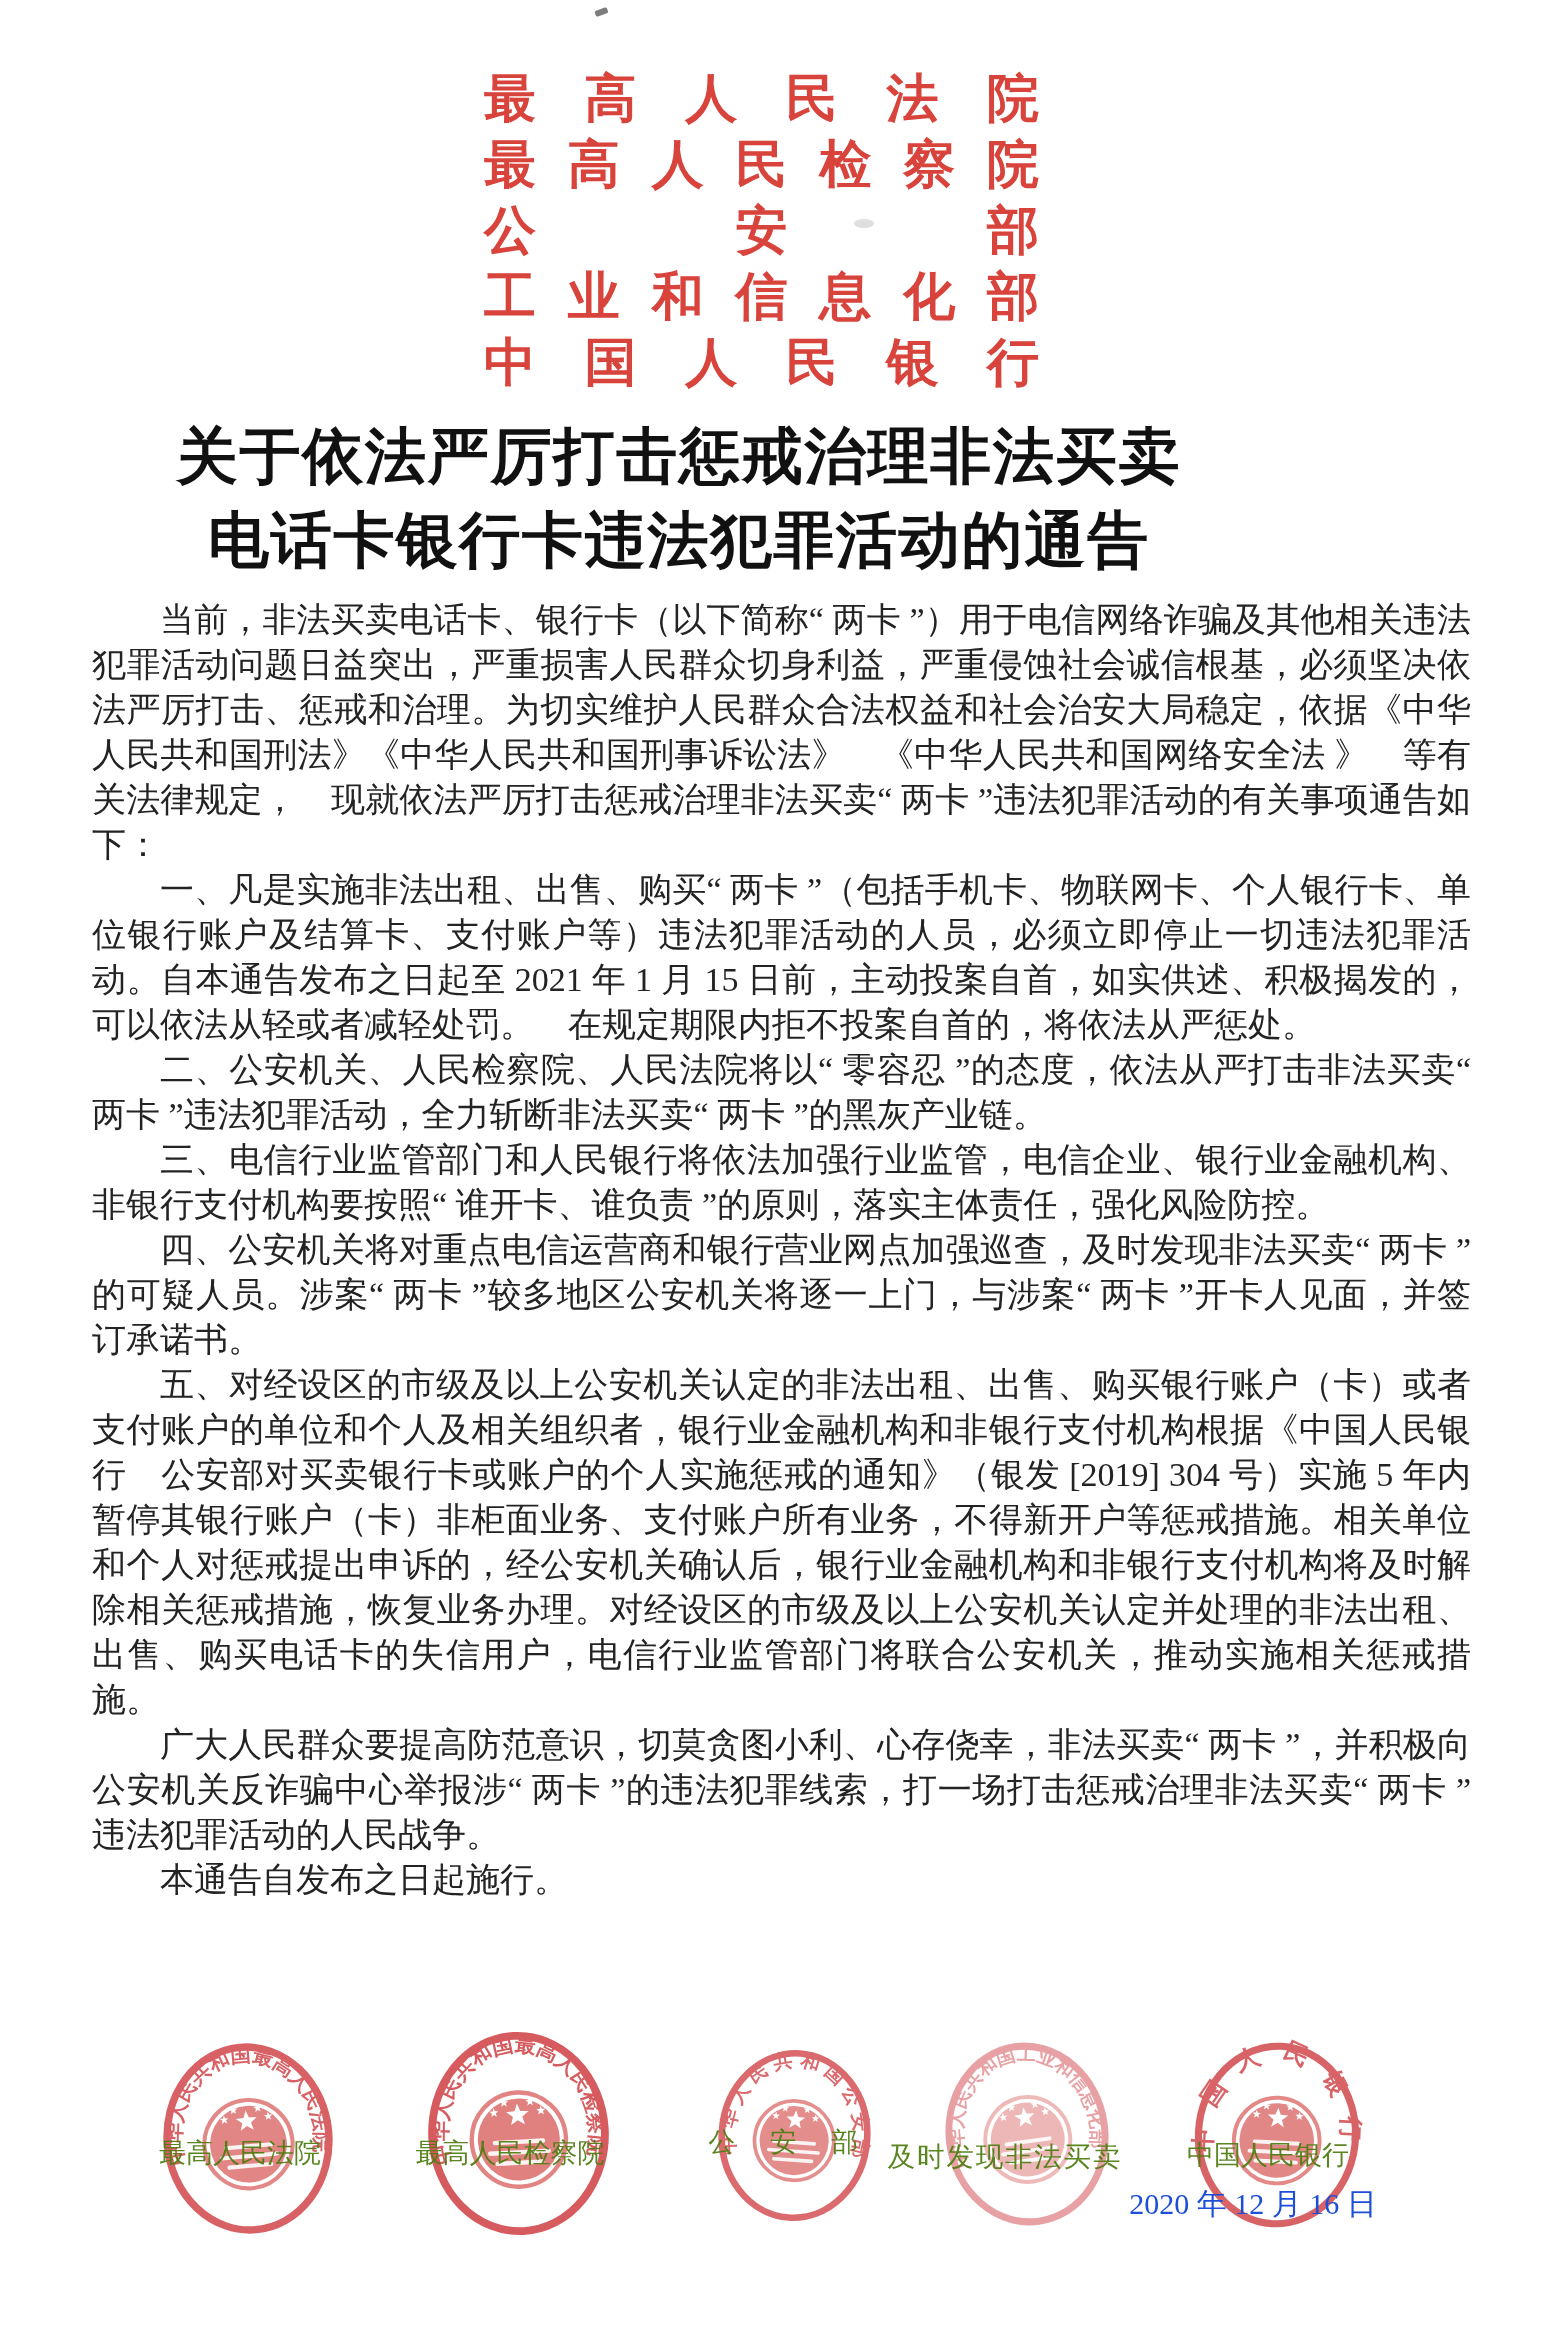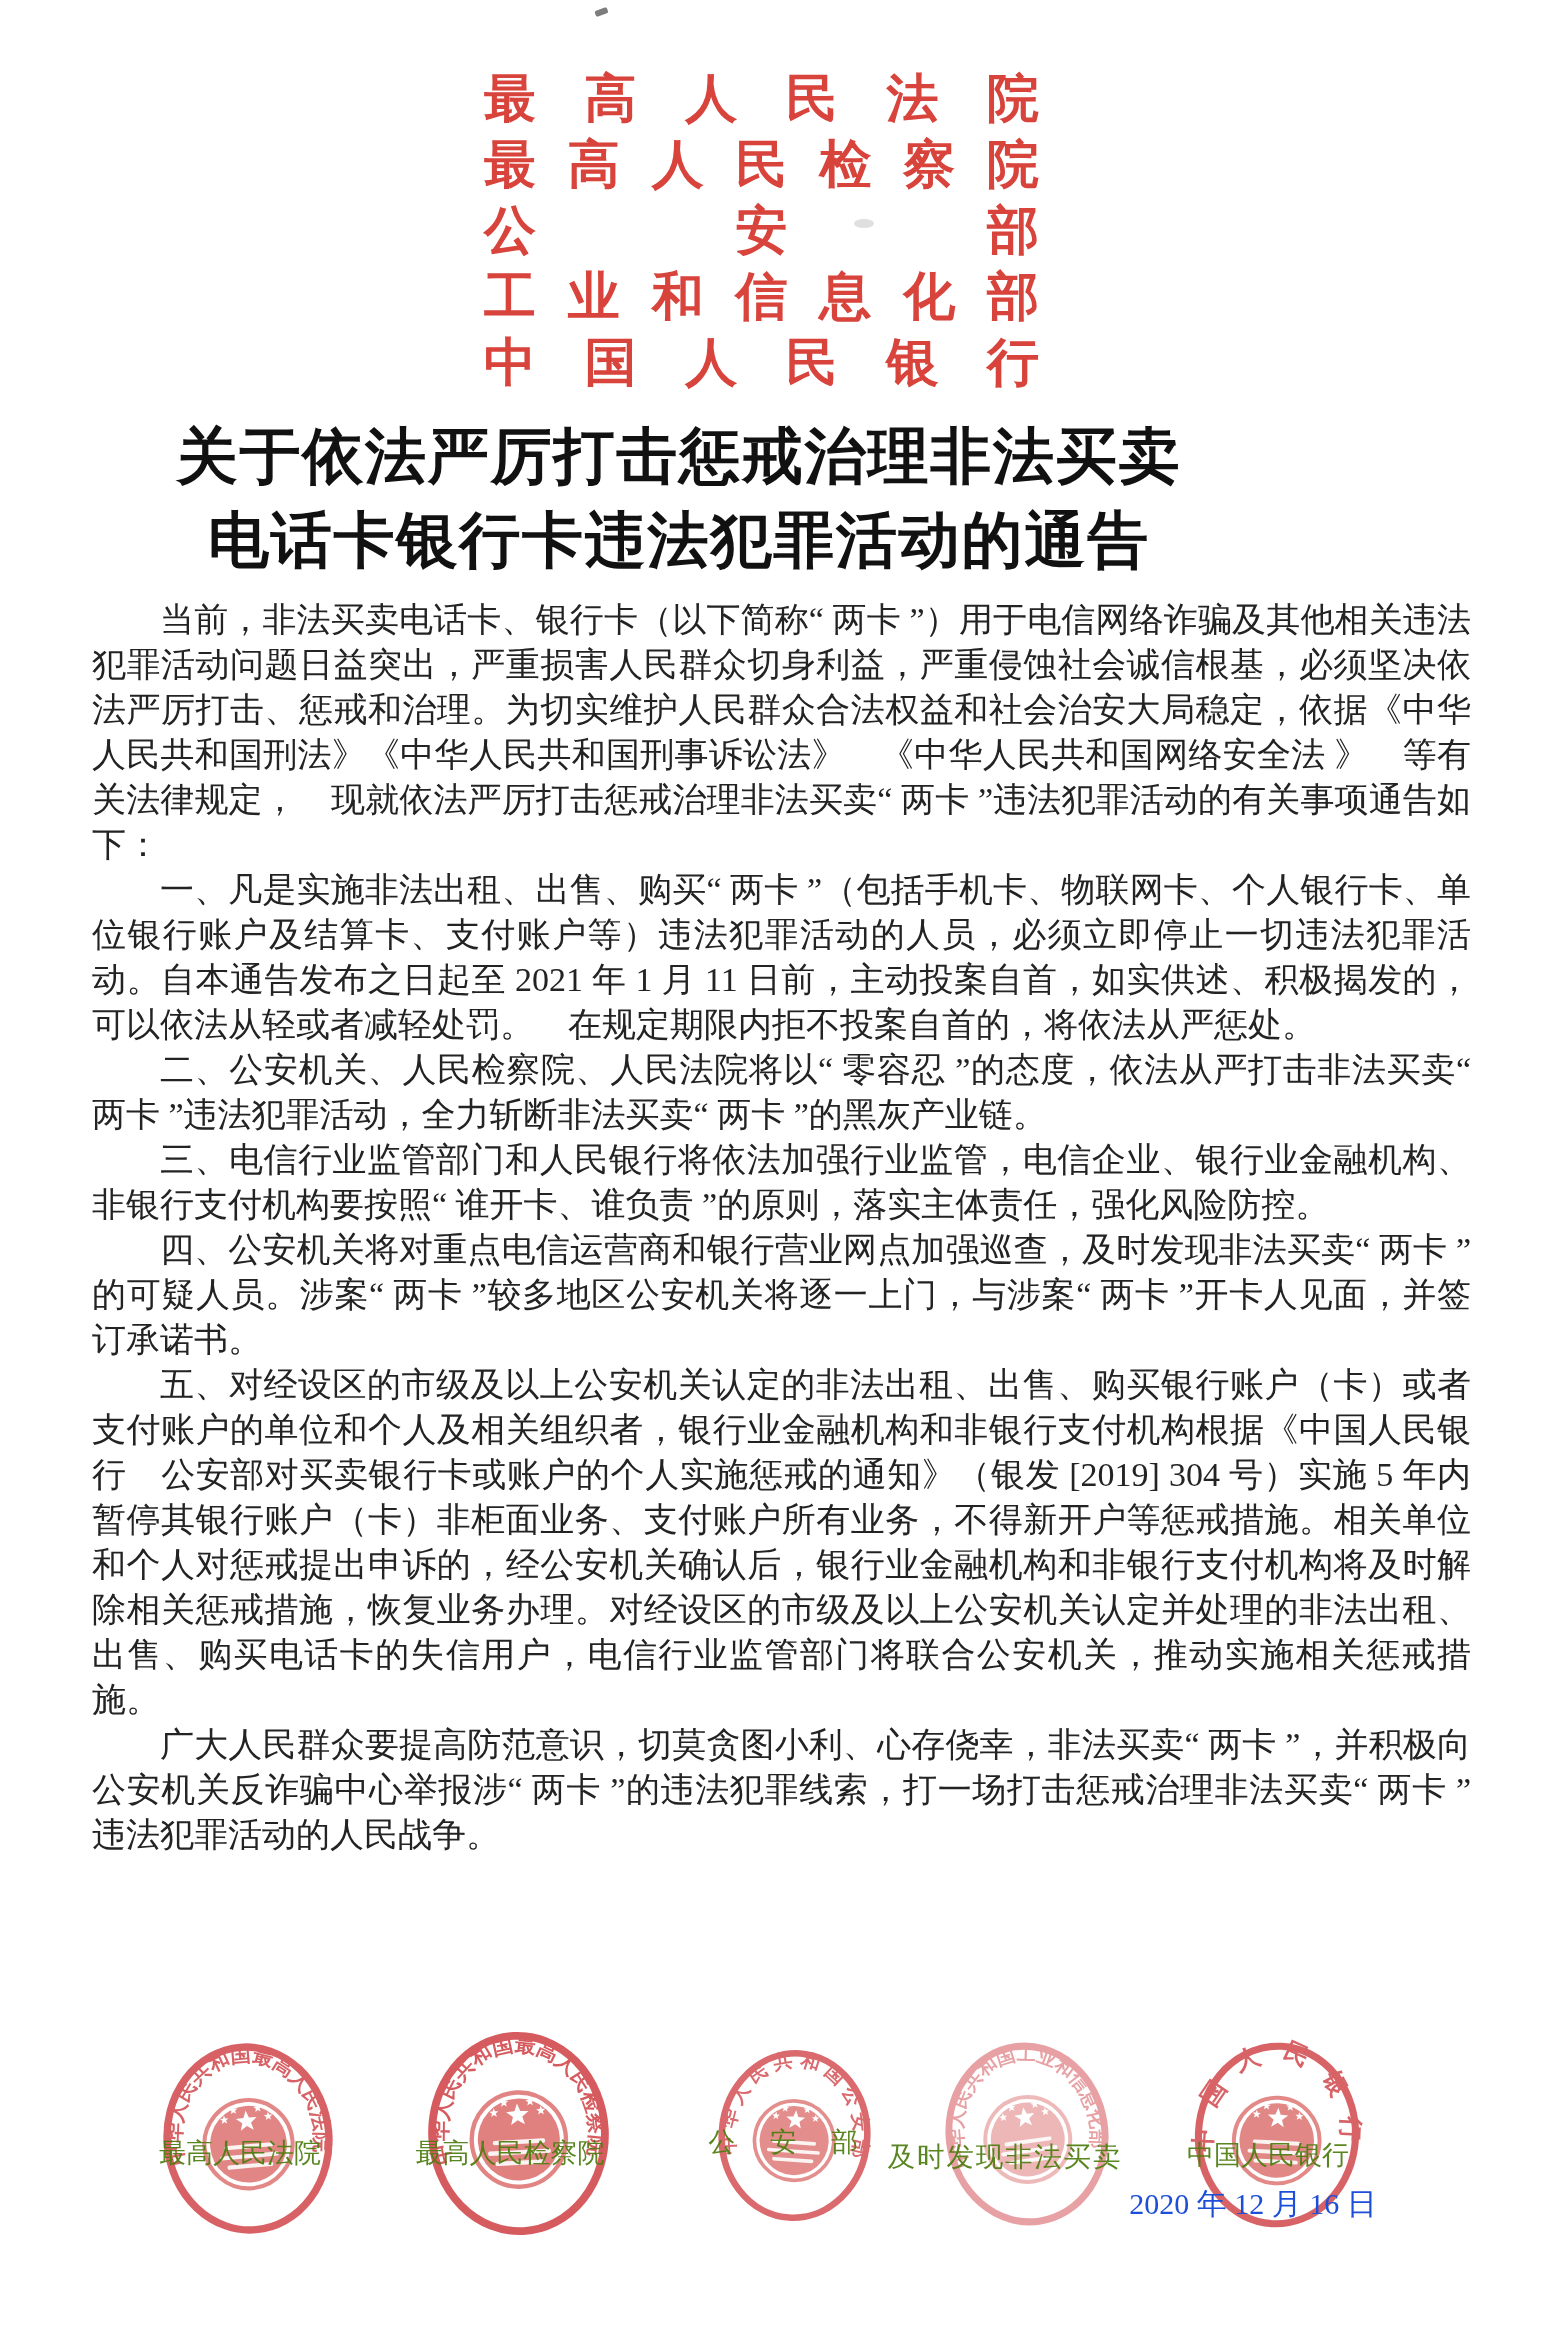--- a/index.html
+++ b/index.html
@@ -110,26 +110,27 @@
       </div>
   </div>
 
   <div class="doc-title">
     <div>关于依法严厉打击惩戒治理非法买卖</div>
     <div>电话卡银行卡违法犯罪活动的通告</div>
   </div>
 
   <div class="doc-body">
     <p>当前，非法买卖电话卡、银行卡（以下简称“ 两卡 ”）用于电信网络诈骗及其他相关违法犯罪活动问题日益突出，严重损害人民群众切身利益，严重侵蚀社会诚信根基，必须坚决依法严厉打击、惩戒和治理。为切实维护人民群众合法权益和社会治安大局稳定，依据《中华人民共和国刑法》《中华人民共和国刑事诉讼法》　《中华人民共和国网络安全法 》　等有关法律规定，　现就依法严厉打击惩戒治理非法买卖“ 两卡 ”违法犯罪活动的有关事项通告如下：</p>
-    <p>一、凡是实施非法出租、出售、购买“ 两卡 ”（包括手机卡、物联网卡、个人银行卡、单位银行账户及结算卡、支付账户等）违法犯罪活动的人员，必须立即停止一切违法犯罪活动。自本通告发布之日起至 2021 年 1 月 11 日前，主动投案自首，如实供述、积极揭发的，可以依法从轻或者减轻处罚。　在规定期限内拒不投案自首的，将依法从严惩处。</p>
+    <p>一、凡是实施非法出租、出售、购买“ 两卡 ”（包括手机卡、物联网卡、个人银行卡、单位银行账户及结算卡、支付账户等）违法犯罪活动的人员，必须立即停止一切违法犯罪活动。自本通告发布之日起至 2021 年 1 月 15 日前，主动投案自首，如实供述、积极揭发的，可以依法从轻或者减轻处罚。　在规定期限内拒不投案自首的，将依法从严惩处。</p>
     <p>二、公安机关、人民检察院、人民法院将以“ 零容忍 ”的态度，依法从严打击非法买卖“ 两卡 ”违法犯罪活动，全力斩断非法买卖“ 两卡 ”的黑灰产业链。</p>
     <p>三、电信行业监管部门和人民银行将依法加强行业监管，电信企业、银行业金融机构、非银行支付机构要按照“ 谁开卡、谁负责 ”的原则，落实主体责任，强化风险防控。</p>
     <p>四、公安机关将对重点电信运营商和银行营业网点加强巡查，及时发现非法买卖“ 两卡 ”的可疑人员。涉案“ 两卡 ”较多地区公安机关将逐一上门，与涉案“ 两卡 ”开卡人见面，并签订承诺书。</p>
     <p>五、对经设区的市级及以上公安机关认定的非法出租、出售、购买银行账户（卡）或者支付账户的单位和个人及相关组织者，银行业金融机构和非银行支付机构根据《中国人民银行　公安部对买卖银行卡或账户的个人实施惩戒的通知》（银发 [2019] 304 号）实施 5 年内暂停其银行账户（卡）非柜面业务、支付账户所有业务，不得新开户等惩戒措施。相关单位和个人对惩戒提出申诉的，经公安机关确认后，银行业金融机构和非银行支付机构将及时解除相关惩戒措施，恢复业务办理。对经设区的市级及以上公安机关认定并处理的非法出租、出售、购买电话卡的失信用户，电信行业监管部门将联合公安机关，推动实施相关惩戒措施。</p>
     <p>广大人民群众要提高防范意识，切莫贪图小利、心存侥幸，非法买卖“ 两卡 ”，并积极向公安机关反诈骗中心举报涉“ 两卡 ”的违法犯罪线索，打一场打击惩戒治理非法买卖“ 两卡 ”违法犯罪活动的人民战争。</p>
+    <p>本通告自发布之日起施行。</p>
   </div>
 
   <svg class="seal" style="left:136px;top:2020px;opacity:.93;transform:rotate(-5deg);" width="224" height="237" viewBox="0 0 260 290">
     <defs>
       <path id="arc0" d="M 55.7 184.7 A 82 94 0 1 1 204.3 184.7" fill="none"></path>
       <path id="star" d="M0,-10 L2.47,-3.40 L9.51,-3.09 L4.00,1.30 L5.88,8.09 L0,4.2 L-5.88,8.09 L-4.00,1.30 L-9.51,-3.09 L-2.47,-3.40 Z"></path>
     </defs>
     <ellipse class="ring" cx="130" cy="145" rx="99" ry="112"></ellipse>
     <circle class="emb-wreath" cx="130" cy="152" r="54"></circle>
     <circle class="emb-core" cx="130" cy="152" r="47"></circle>

